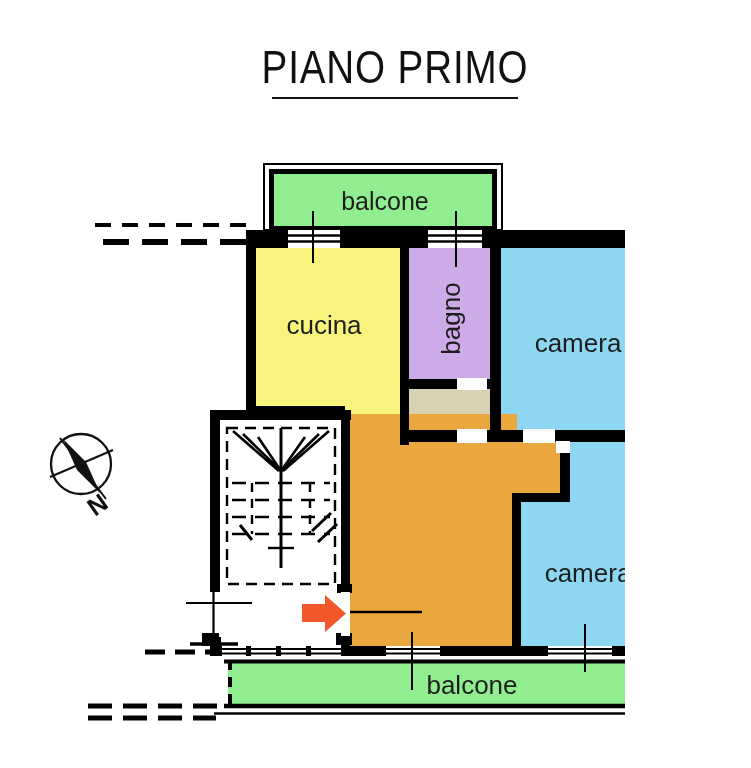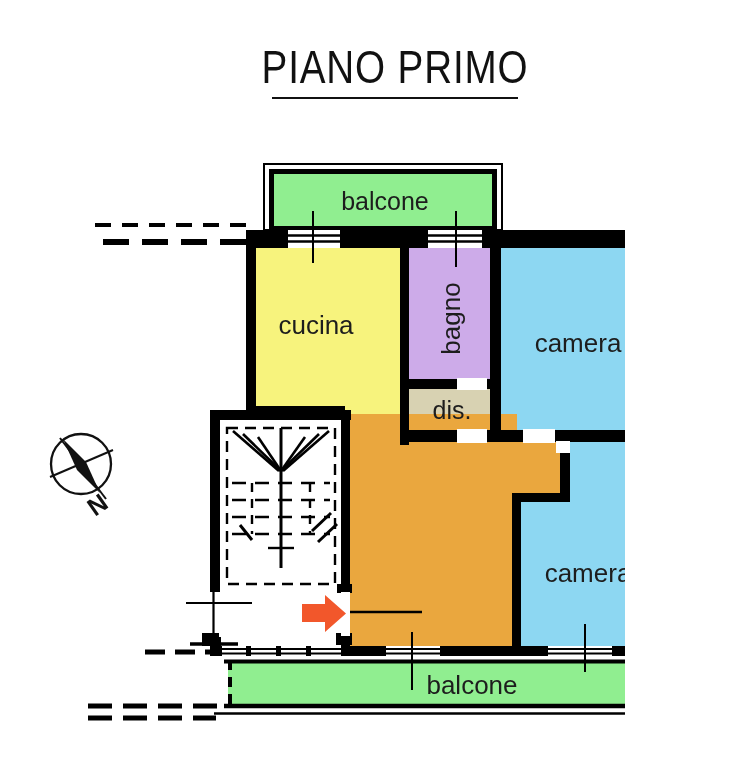--- a/index.html
+++ b/index.html
@@ -180,19 +180,18 @@
     <g>
       <circle cx="81" cy="464" r="30" stroke="#111" stroke-width="2.3" fill="none"></circle>
       <line x1="50" y1="477" x2="113" y2="450" stroke="#111" stroke-width="2"></line>
       <line x1="60" y1="438" x2="106" y2="499" stroke="#111" stroke-width="2"></line>
       <polygon points="63,439 86,462 100,493 77,470" fill="#111"></polygon>
       <text x="95" y="517" font-size="25" font-weight="bold" fill="#111" transform="rotate(-35 95 517)" font-family="Liberation Sans, sans-serif">N</text>
     </g>
   </svg>
 
   <div class="room-label small" style="left:300px;top:187px;width:170px;">balcone</div>
-  <div class="room-label" style="left:236px;top:310px;width:160px;">cucina</div>
+  <div class="room-label" style="left:244px;top:310px;width:160px;">cucina</div>
   <div class="room-label rot" style="left:391px;top:303px;width:120px;">bagno</div>
   <div class="room-label" style="left:498px;top:328px;width:160px;">camera</div>
-  <div class="room-label small" style="left:412px;top:396px;width:80px;">dis.</div>
   <div class="room-label" style="left:508px;top:558px;width:160px;">camera</div>
   <div class="room-label" style="left:382px;top:670px;width:180px;">balcone</div>
 </div>
 
 </body></html>

